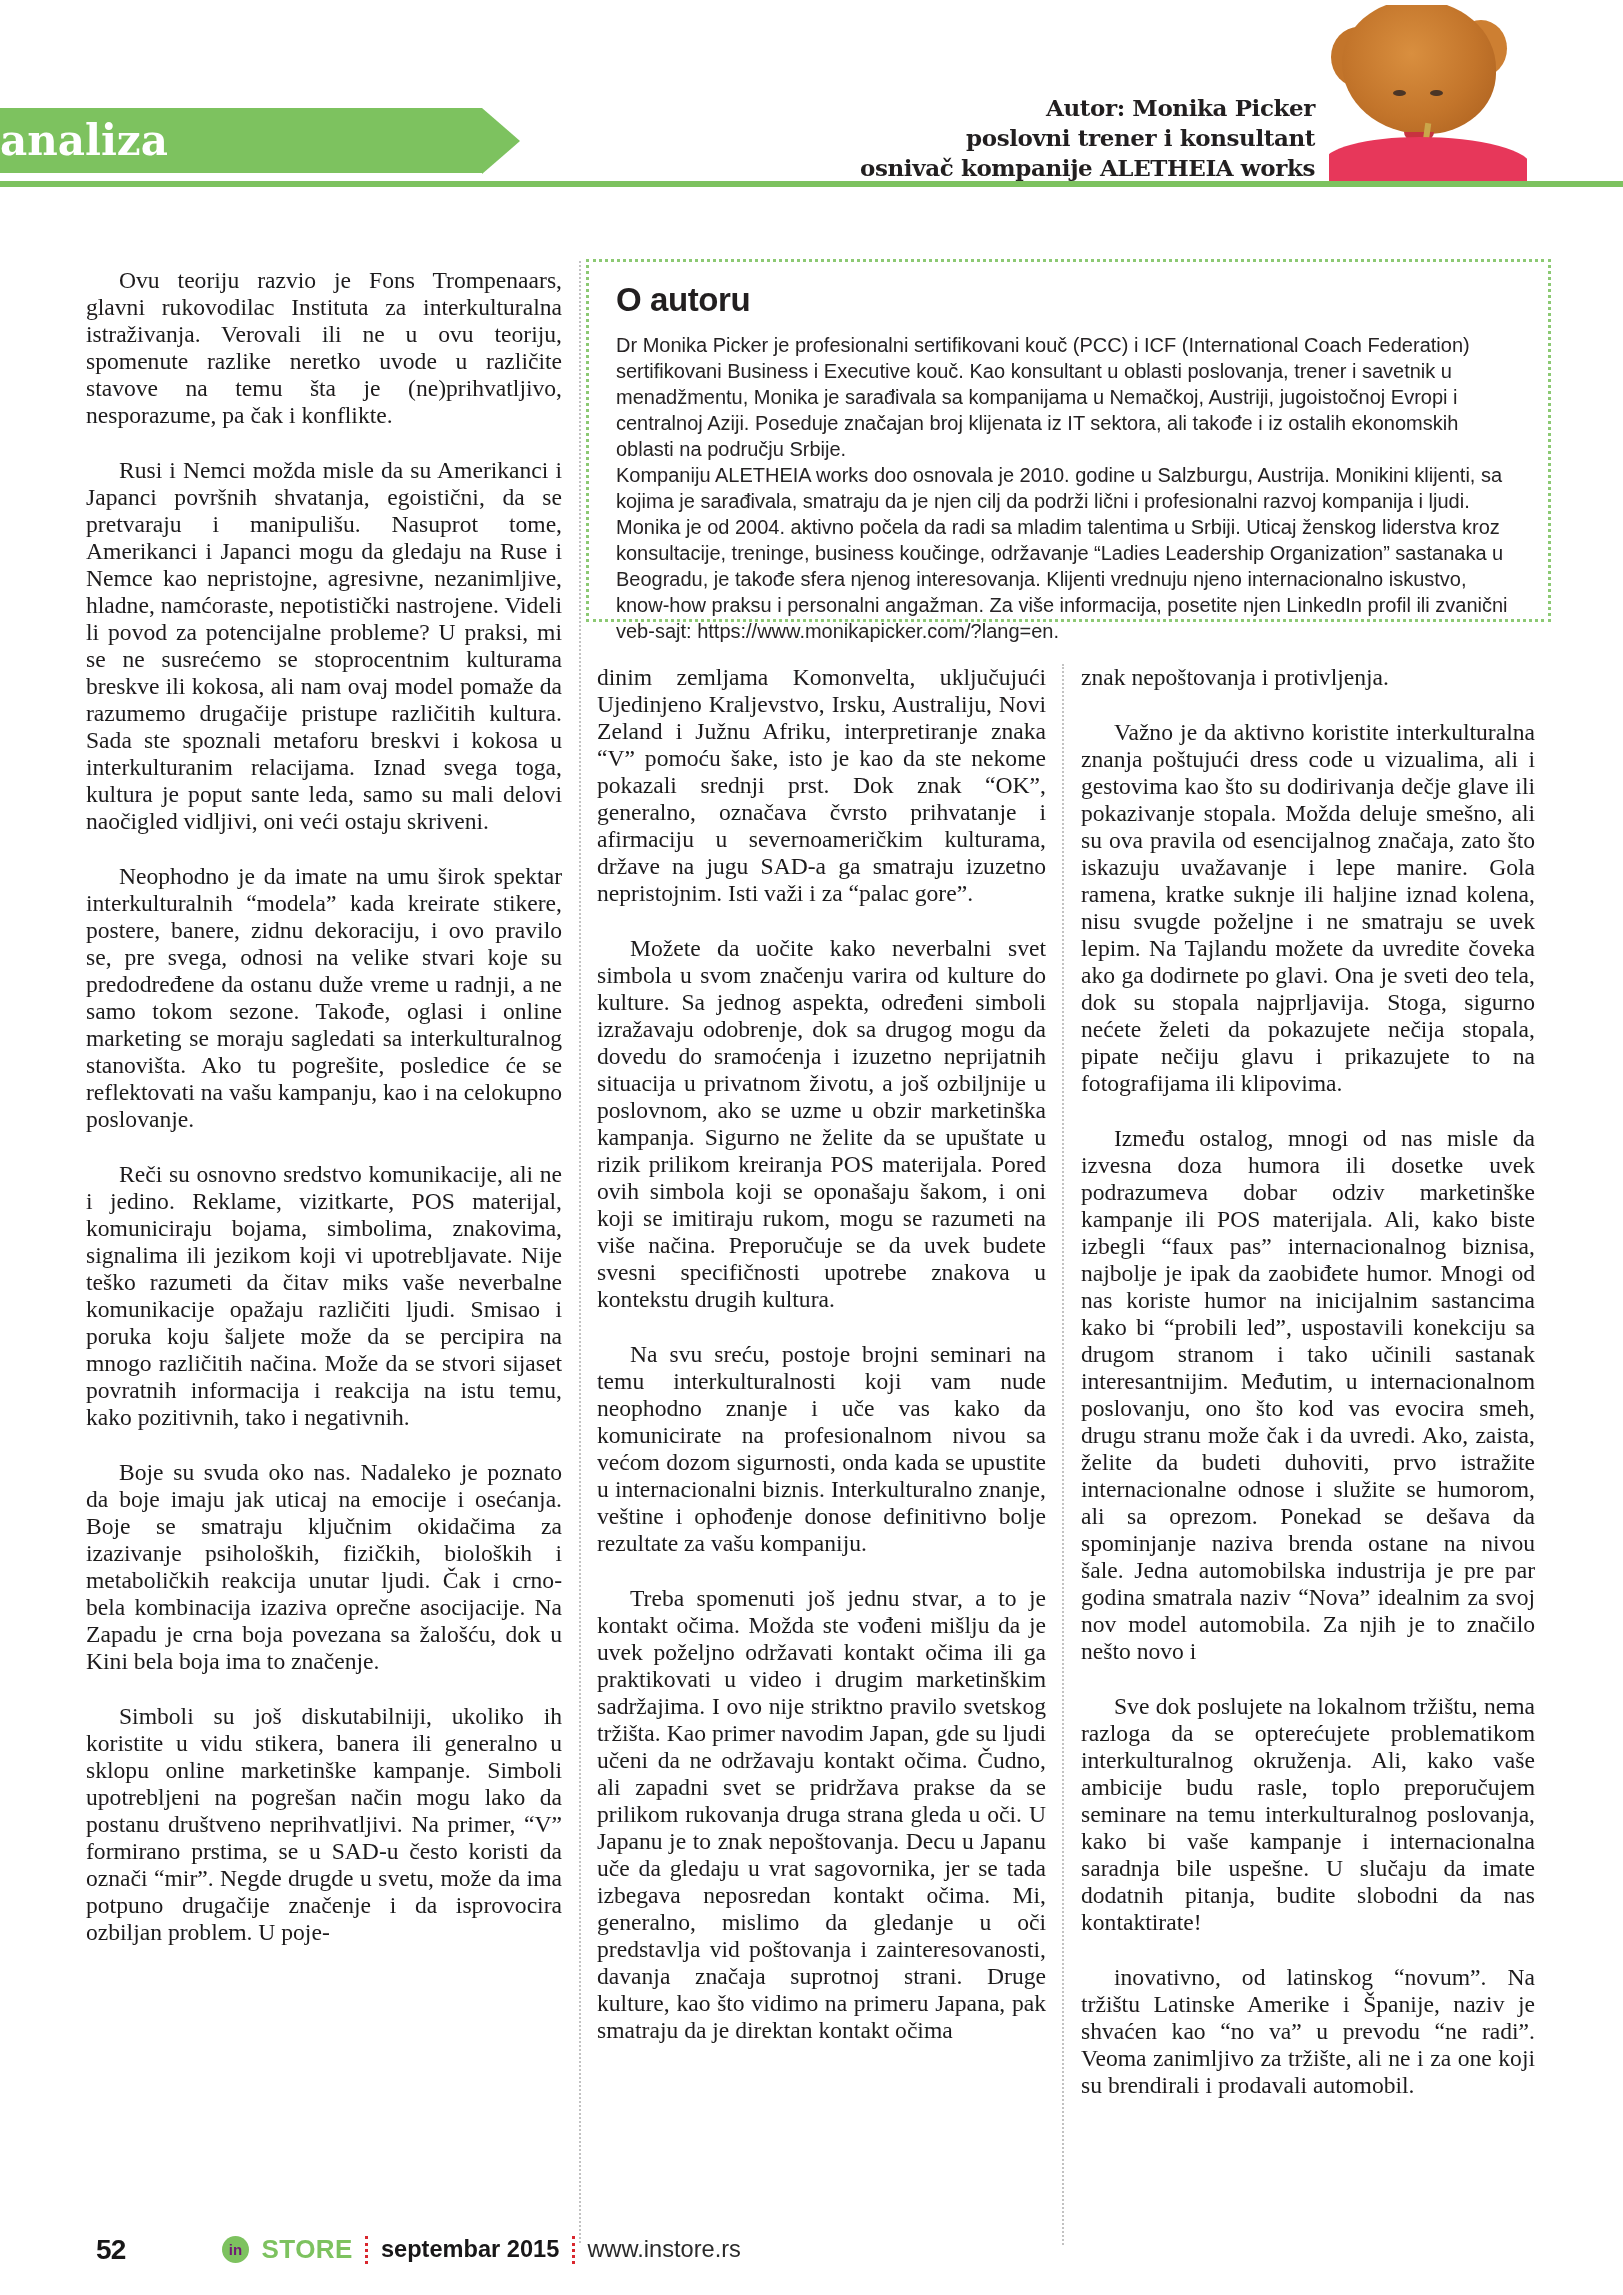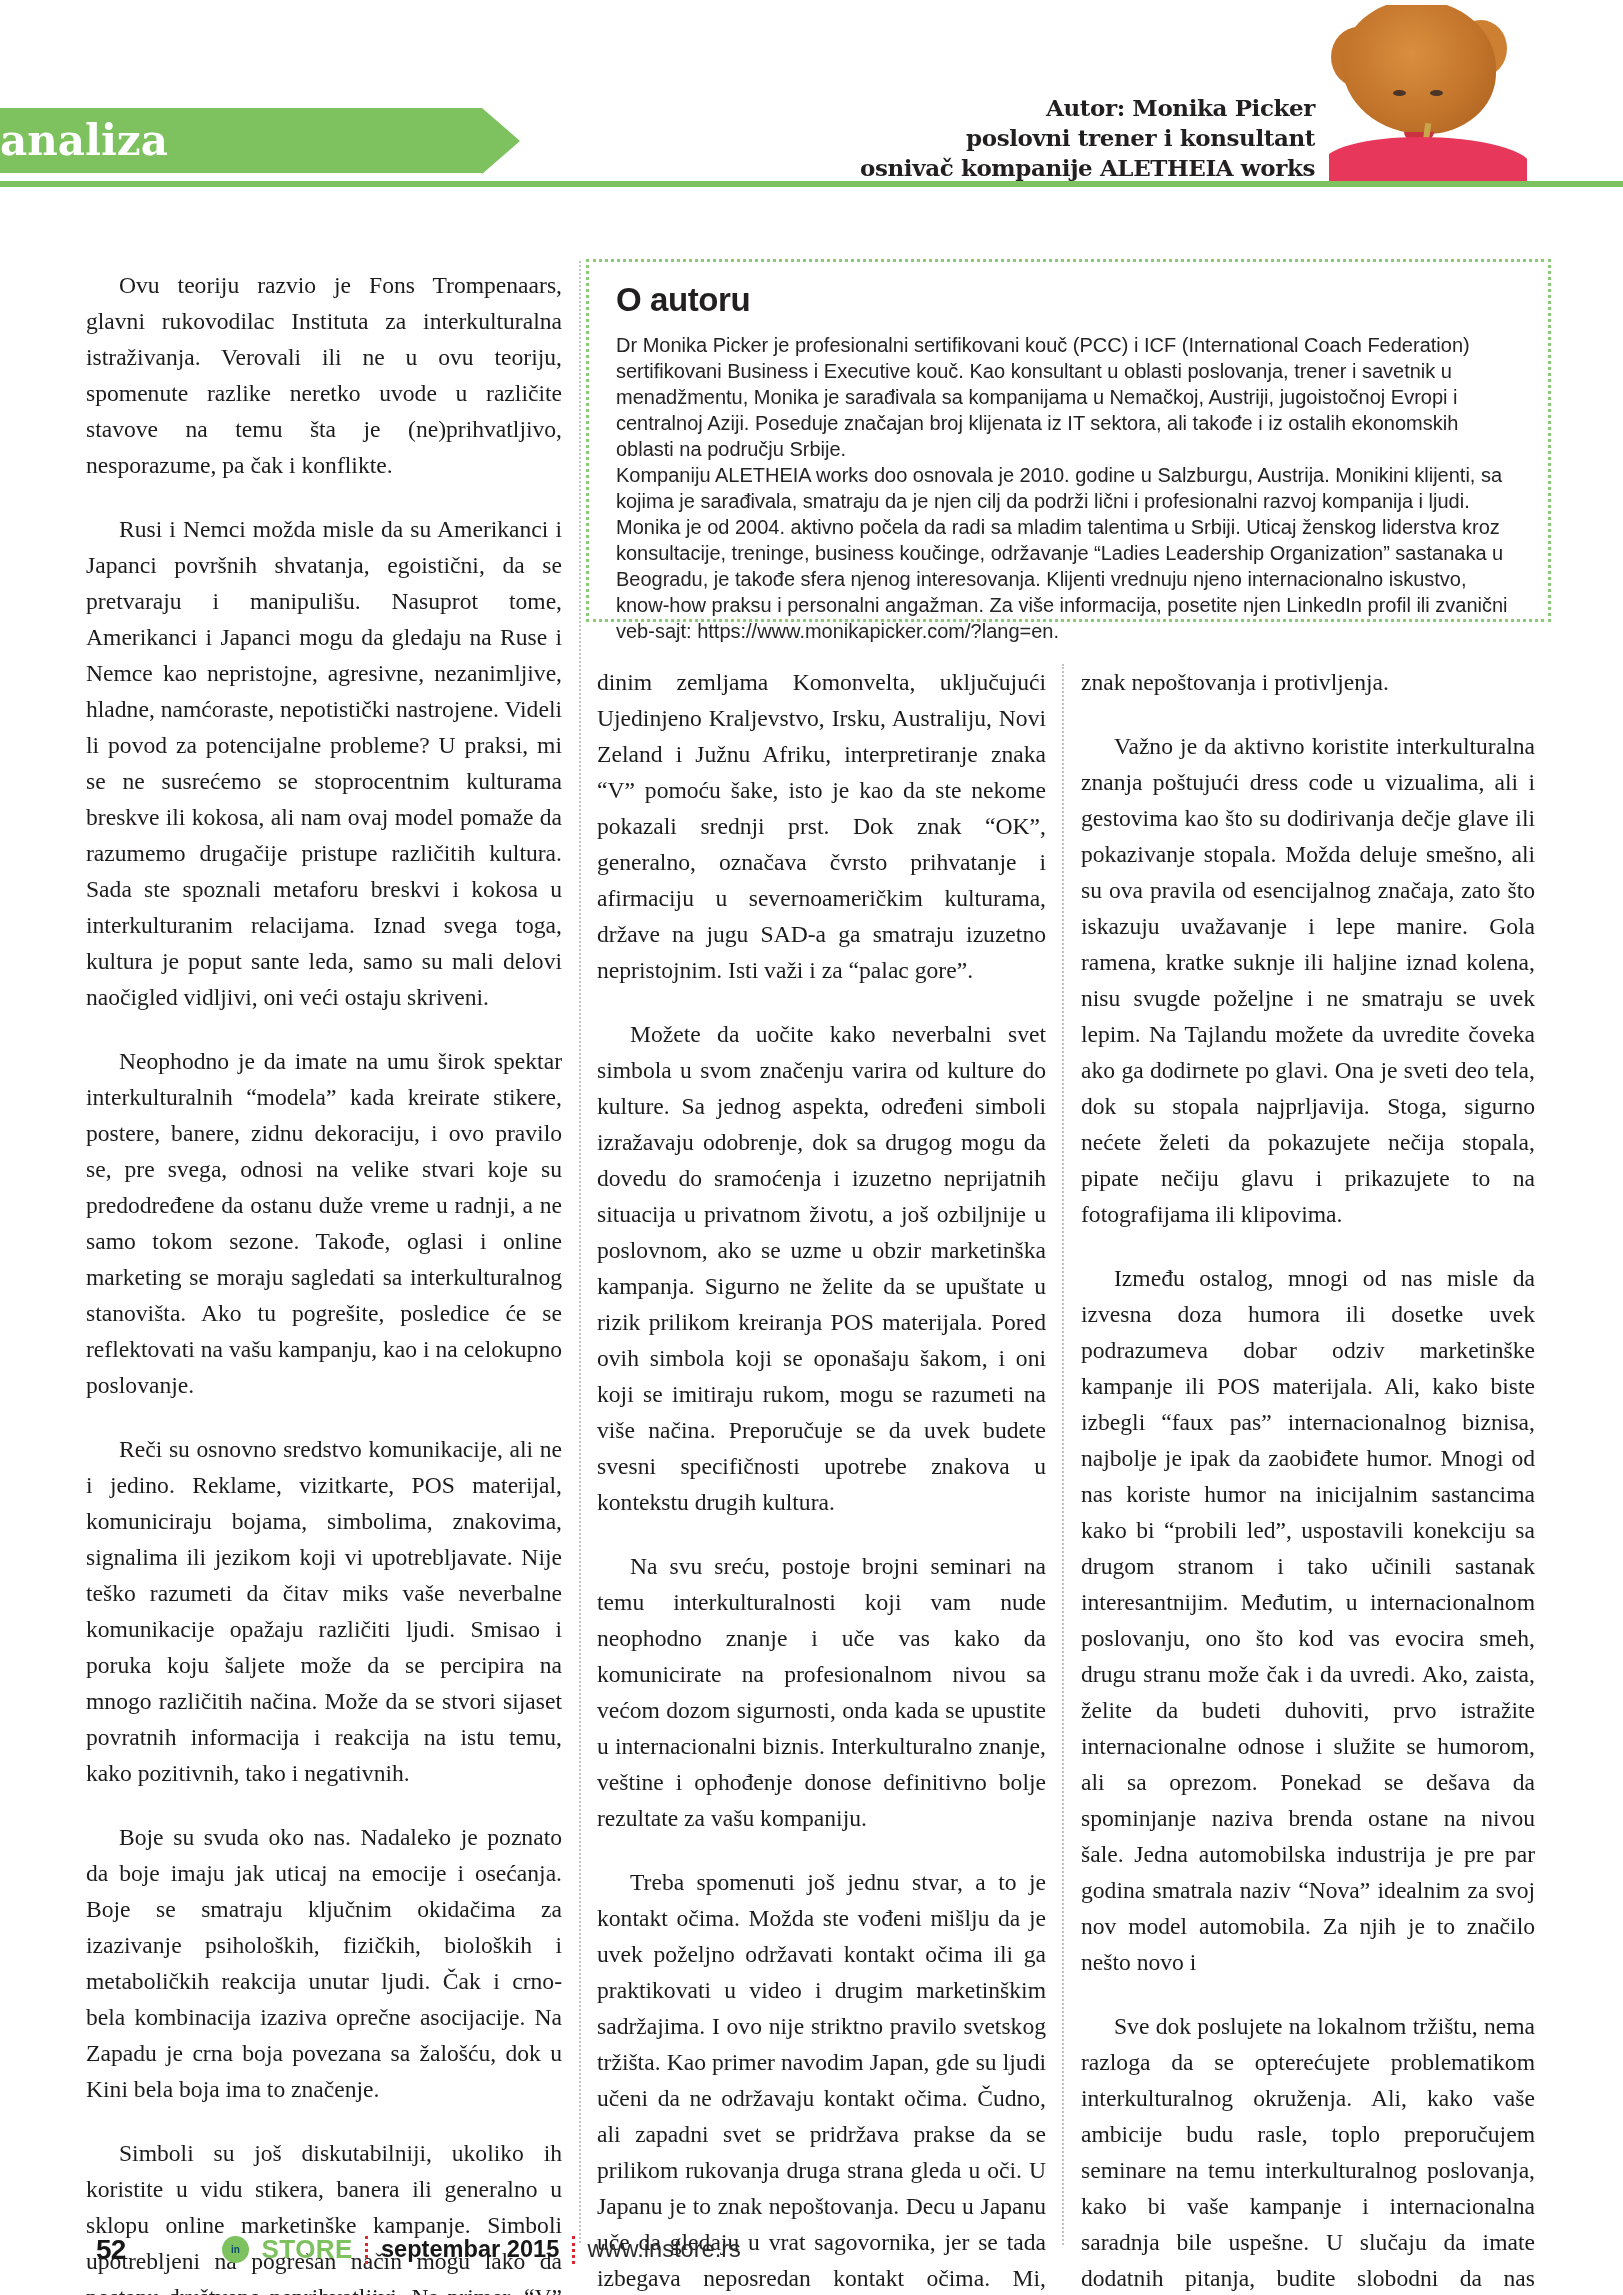--- a/index.html
+++ b/index.html
@@ -68,21 +68,21 @@
   .about-box h2 {
     font-size:33px; font-weight:700; letter-spacing:-0.4px; margin-bottom:12.6px; color:#221f20;
   }
   .about-box p { font-size:20px; line-height:26px; font-weight:400; }
   
   .col-sep { position:absolute; width:0; border-left:2.4px dotted #c2c2c2; }
   .col-sep.s1 { left:579px; top:261px; height:1982px; }
   .col-sep.s2 { left:1062px; top:664px; height:1581px; }
   
   .article-col {
-    position:absolute; font-size:23.6px; line-height:36px; text-align:justify;
+    position:absolute; font-size:23.6px; line-height:27px; text-align:justify;
     color:#1d1b1c; font-family:"Liberation Serif", serif;
   }
   .article-col p { margin:0 0 28px 0; text-indent:33px; }
   .article-col p.noindent { text-indent:0; }
   .article-col p:last-child { margin-bottom:0; }
   .col-1 { left:86px;  top:267px; width:476px; height:1976px; }
   .col-2 { left:597px;  top:664px; width:449px; height:1581px; }
   .col-3 { left:1081px; top:664px; width:454px; height:1581px; }
   
   .footer {
@@ -92,21 +92,21 @@
   }
   .page-number {
     position:absolute; left:96px; font-size:28px; font-weight:700; color:#181718;
     letter-spacing:-0.8px;
   }
   .footer-cluster {
     position:absolute; left:222px; display:flex; align-items:center; gap:12.6px;
   }
   .in-circle {
     width:27px; height:27px; border-radius:50%; background:#7dc25f;
-    color:#0c4a6e; font-size:10px; font-weight:700; display:flex;
+    color:#701a75; font-size:15px; font-weight:700; display:flex;
     align-items:center; justify-content:center;
   }
   .store-wordmark { color:#7dc25f; font-weight:700; font-size:26px; letter-spacing:0.4px; }
   .footer-sep { height:28px; border-left:3.1px dotted #d9272e; }
   .issue-date { color:#181718; font-weight:700; font-size:23.6px; }
   .website-url { color:#2a2a2a; font-weight:400; font-size:23.6px; }
 </style>
 </head>
 <body>
 

